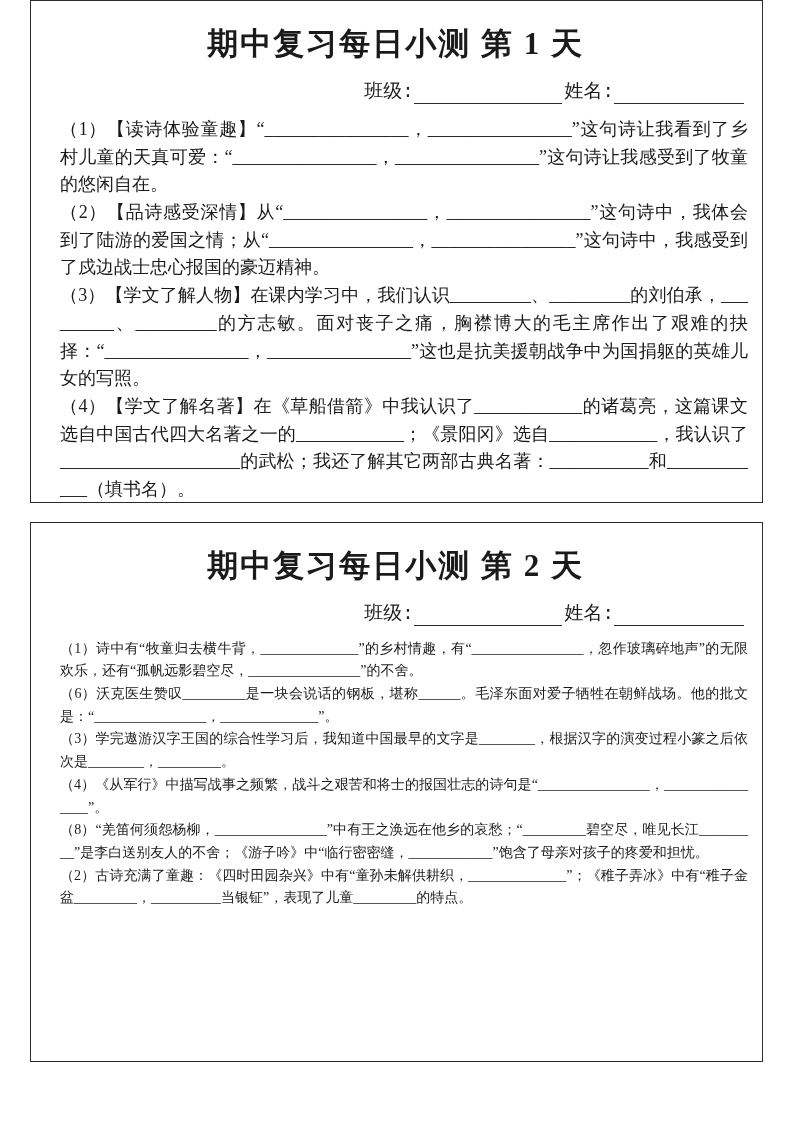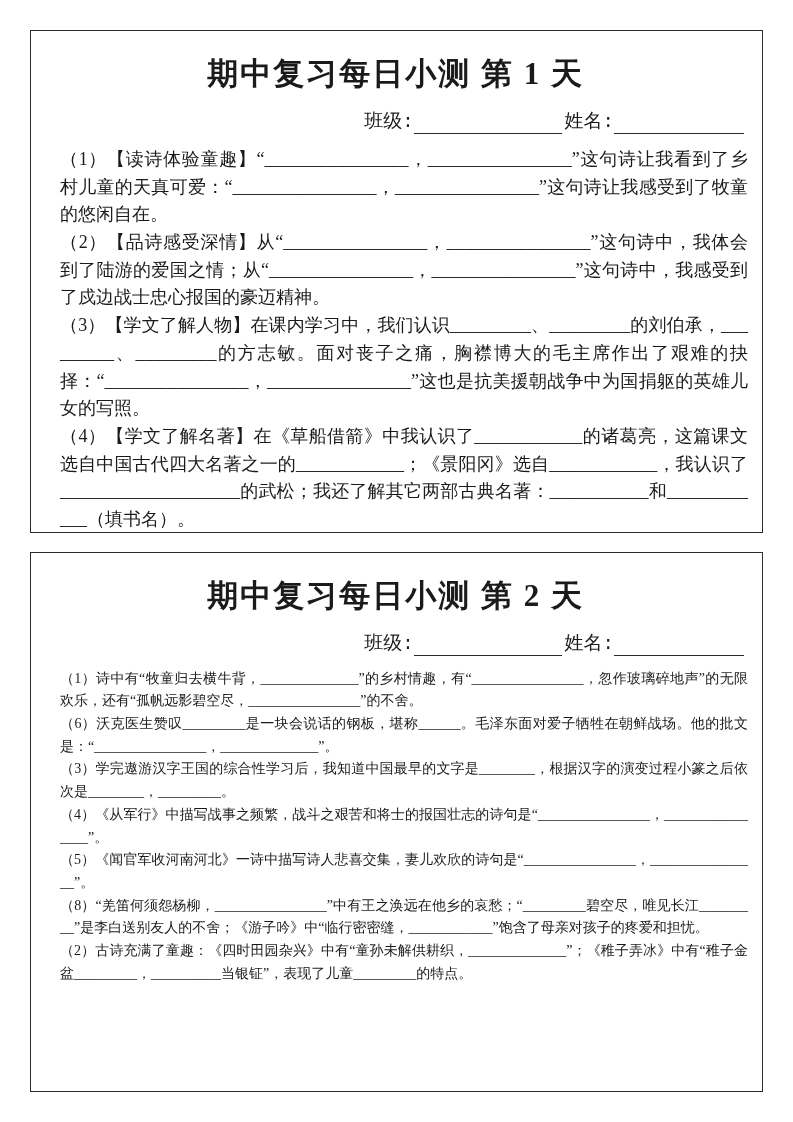--- a/index.html
+++ b/index.html
@@ -5,21 +5,21 @@
   * { box-sizing: border-box; margin: 0; padding: 0; }
   html, body { background: #ffffff; }
   body {
     width: 793px;
     height: 1122px;
     font-family: "Liberation Serif", "DejaVu Serif", serif;
     color: #1a1a1a;
     position: relative;
     overflow: hidden;
   }
-  .page { width: 793px; height: 1122px; padding-top: 30px; }
+  .page { width: 793px; height: 1122px; }
   .quiz-box {
     margin: 0 30px;
     border: 1.6px solid #2b2b2b;
     padding: 8px 14px 10px 12px;
     background: #ffffff;
   }
   .quiz-box.day1 { height: 503px; }
   .quiz-box.day2 { height: 540px; margin-top: 19px; }
   .quiz-title {
     text-align: center;
@@ -82,19 +82,18 @@
       <span class="meta-label">班级:</span>
       <span class="blank-line class-blank"></span>
       <span class="meta-label">姓名:</span>
       <span class="blank-line name-blank"></span>
     </div>
     <div class="questions">
       <p class="question">（1）诗中有“牧童归去横牛背，______________”的乡村情趣，有“________________，忽作玻璃碎地声”的无限欢乐，还有“孤帆远影碧空尽，________________”的不舍。</p>
       <p class="question">（6）沃克医生赞叹_________是一块会说话的钢板，堪称______。毛泽东面对爱子牺牲在朝鲜战场。他的批文是：“________________，______________”。</p>
       <p class="question">（3）学完遨游汉字王国的综合性学习后，我知道中国最早的文字是________，根据汉字的演变过程小篆之后依次是________，_________。</p>
       <p class="question">（4）《从军行》中描写战事之频繁，战斗之艰苦和将士的报国壮志的诗句是“________________，________________”。</p>
-      <p class="question">（5）《闻官军收河南河北》一诗中描写诗人悲喜交集，妻儿欢欣的诗句是“________________，________________”。</p>
       <p class="question">（8）“羌笛何须怨杨柳，________________”中有王之涣远在他乡的哀愁；“_________碧空尽，唯见长江_________”是李白送别友人的不舍；《游子吟》中“临行密密缝，____________”饱含了母亲对孩子的疼爱和担忧。</p>
       <p class="question">（2）古诗充满了童趣：《四时田园杂兴》中有“童孙未解供耕织，______________”；《稚子弄冰》中有“稚子金盆_________，__________当银钲”，表现了儿童_________的特点。</p>
     </div>
   </section>
 
 </div>
 
 </body></html>

